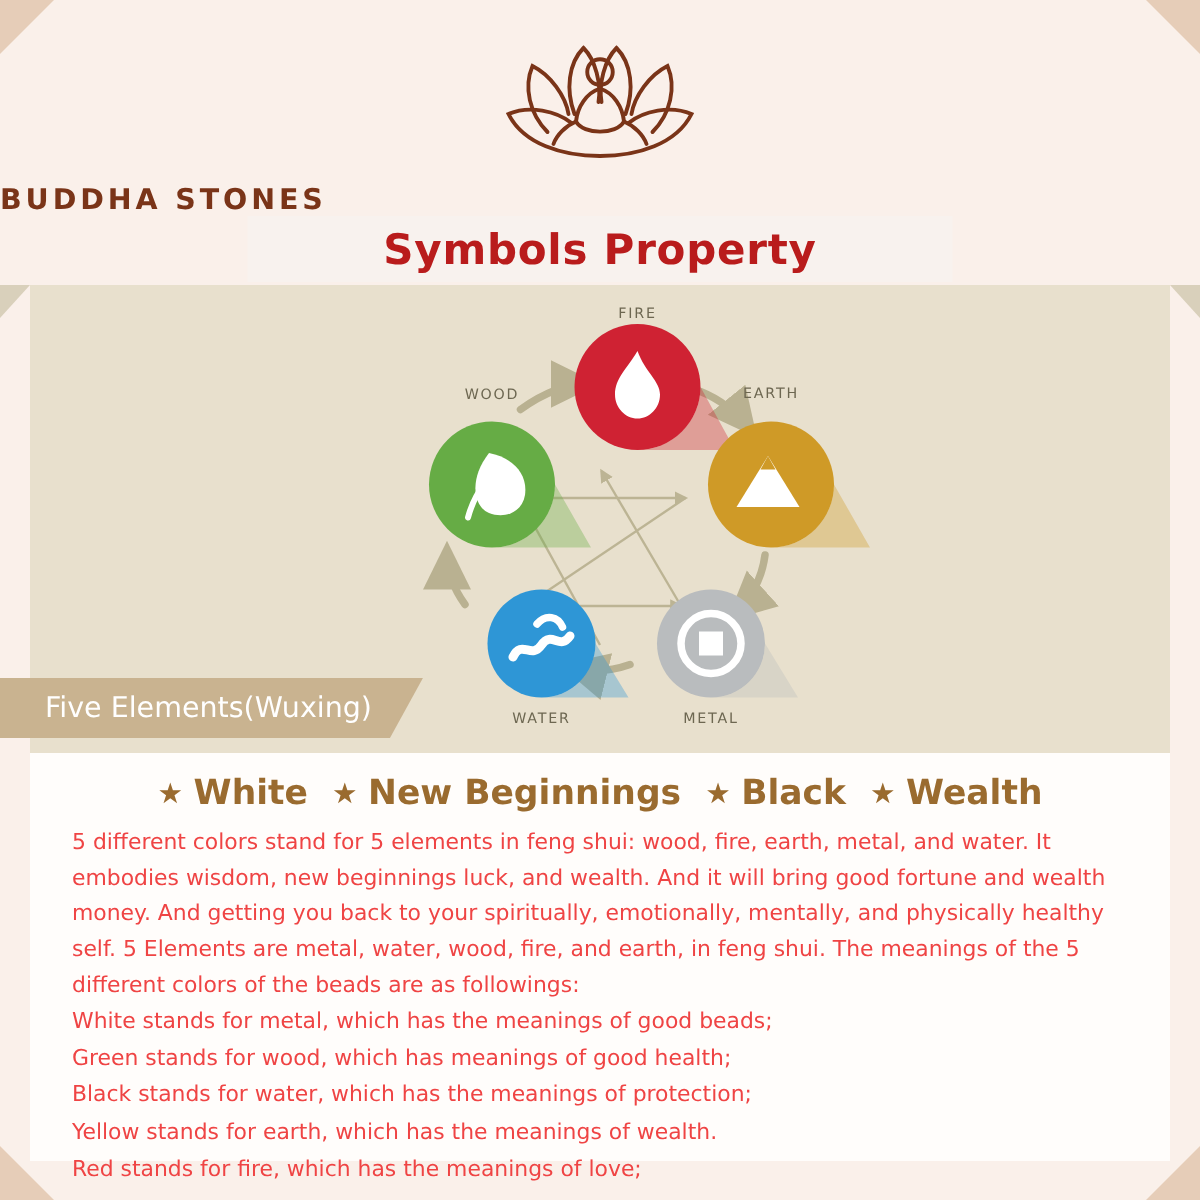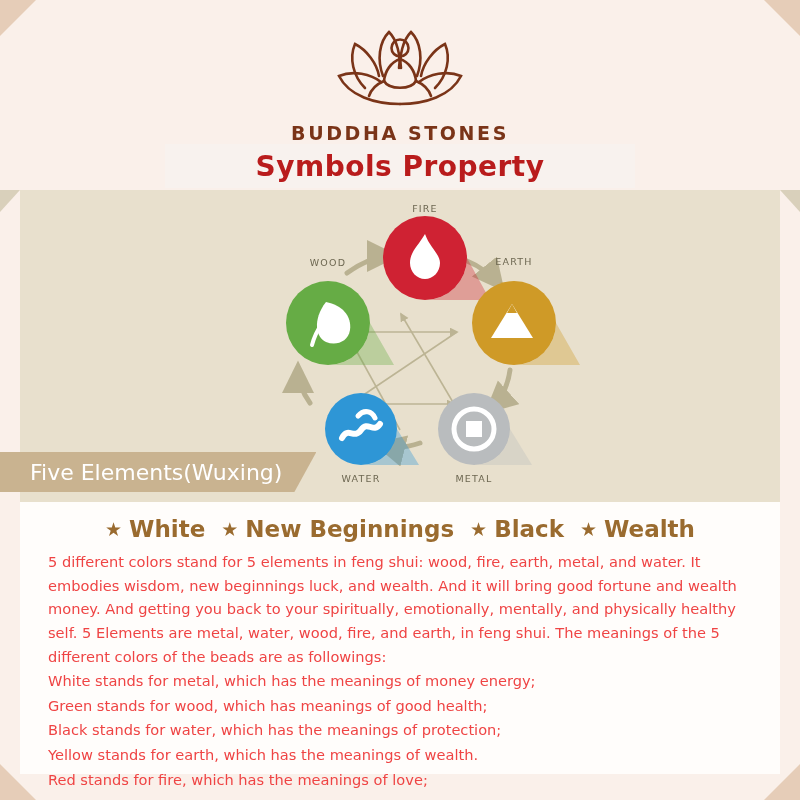--- a/index.html
+++ b/index.html
@@ -49,21 +49,20 @@
     width: 0; height: 0;
     border-bottom: 36px solid #e6cdb8;
     border-left: 36px solid transparent;
   }
 
   
   .brand {
     position: absolute;
     top: 18px; left: 0;
     width: 800px;
-    text-align: center;
   }
   .brand-logo {
     display: block;
     margin: 0 auto;
   }
   .brand-name {
     margin-top: 4px;
     font-size: 19px;
     letter-spacing: 2.6px;
     color: #7a3418;
@@ -127,21 +126,21 @@
     left: 0;
     height: 40px;
     background: #c9b390;
     padding: 0 34px 0 30px;
     display: flex;
     align-items: center;
     clip-path: polygon(0 0, 100% 0, calc(100% - 22px) 100%, 0 100%);
   }
   .ribbon-text {
     color: #ffffff;
-    font-size: 22px;
+    font-size: 19px;
     font-family: "DejaVu Sans", sans-serif;
   }
 
   
   .content {
     position: absolute;
     top: 502px;
     left: 20px;
     width: 760px;
     height: 272px;
@@ -313,21 +312,21 @@
         <span>Black</span>
       </div>
       <div class="kw">
         <span class="star">★</span>
         <span>Wealth</span>
       </div>
     </div>
 
     <div class="body-text">
       <p class="para">5 different colors stand for 5 elements in feng shui: wood, fire, earth, metal, and water. It embodies wisdom, new beginnings luck, and wealth. And it will bring good fortune and wealth money. And getting you back to your spiritually, emotionally, mentally, and physically healthy self. 5 Elements are metal, water, wood, fire, and earth, in feng shui. The meanings of the 5 different colors of the beads are as followings:</p>
-      <p class="para">White stands for metal, which has the meanings of money energy;</p>
+      <p class="para">White stands for metal, which has the meanings of good beads;</p>
       <p class="para">Green stands for wood, which has meanings of good health;</p>
       <p class="para">Black stands for water, which has the meanings of protection;</p>
       <p class="para">Yellow stands for earth, which has the meanings of wealth.</p>
       <p class="para">Red stands for fire, which has the meanings of love;</p>
     </div>
   </div>
 
 </div>
 
 </body></html>

